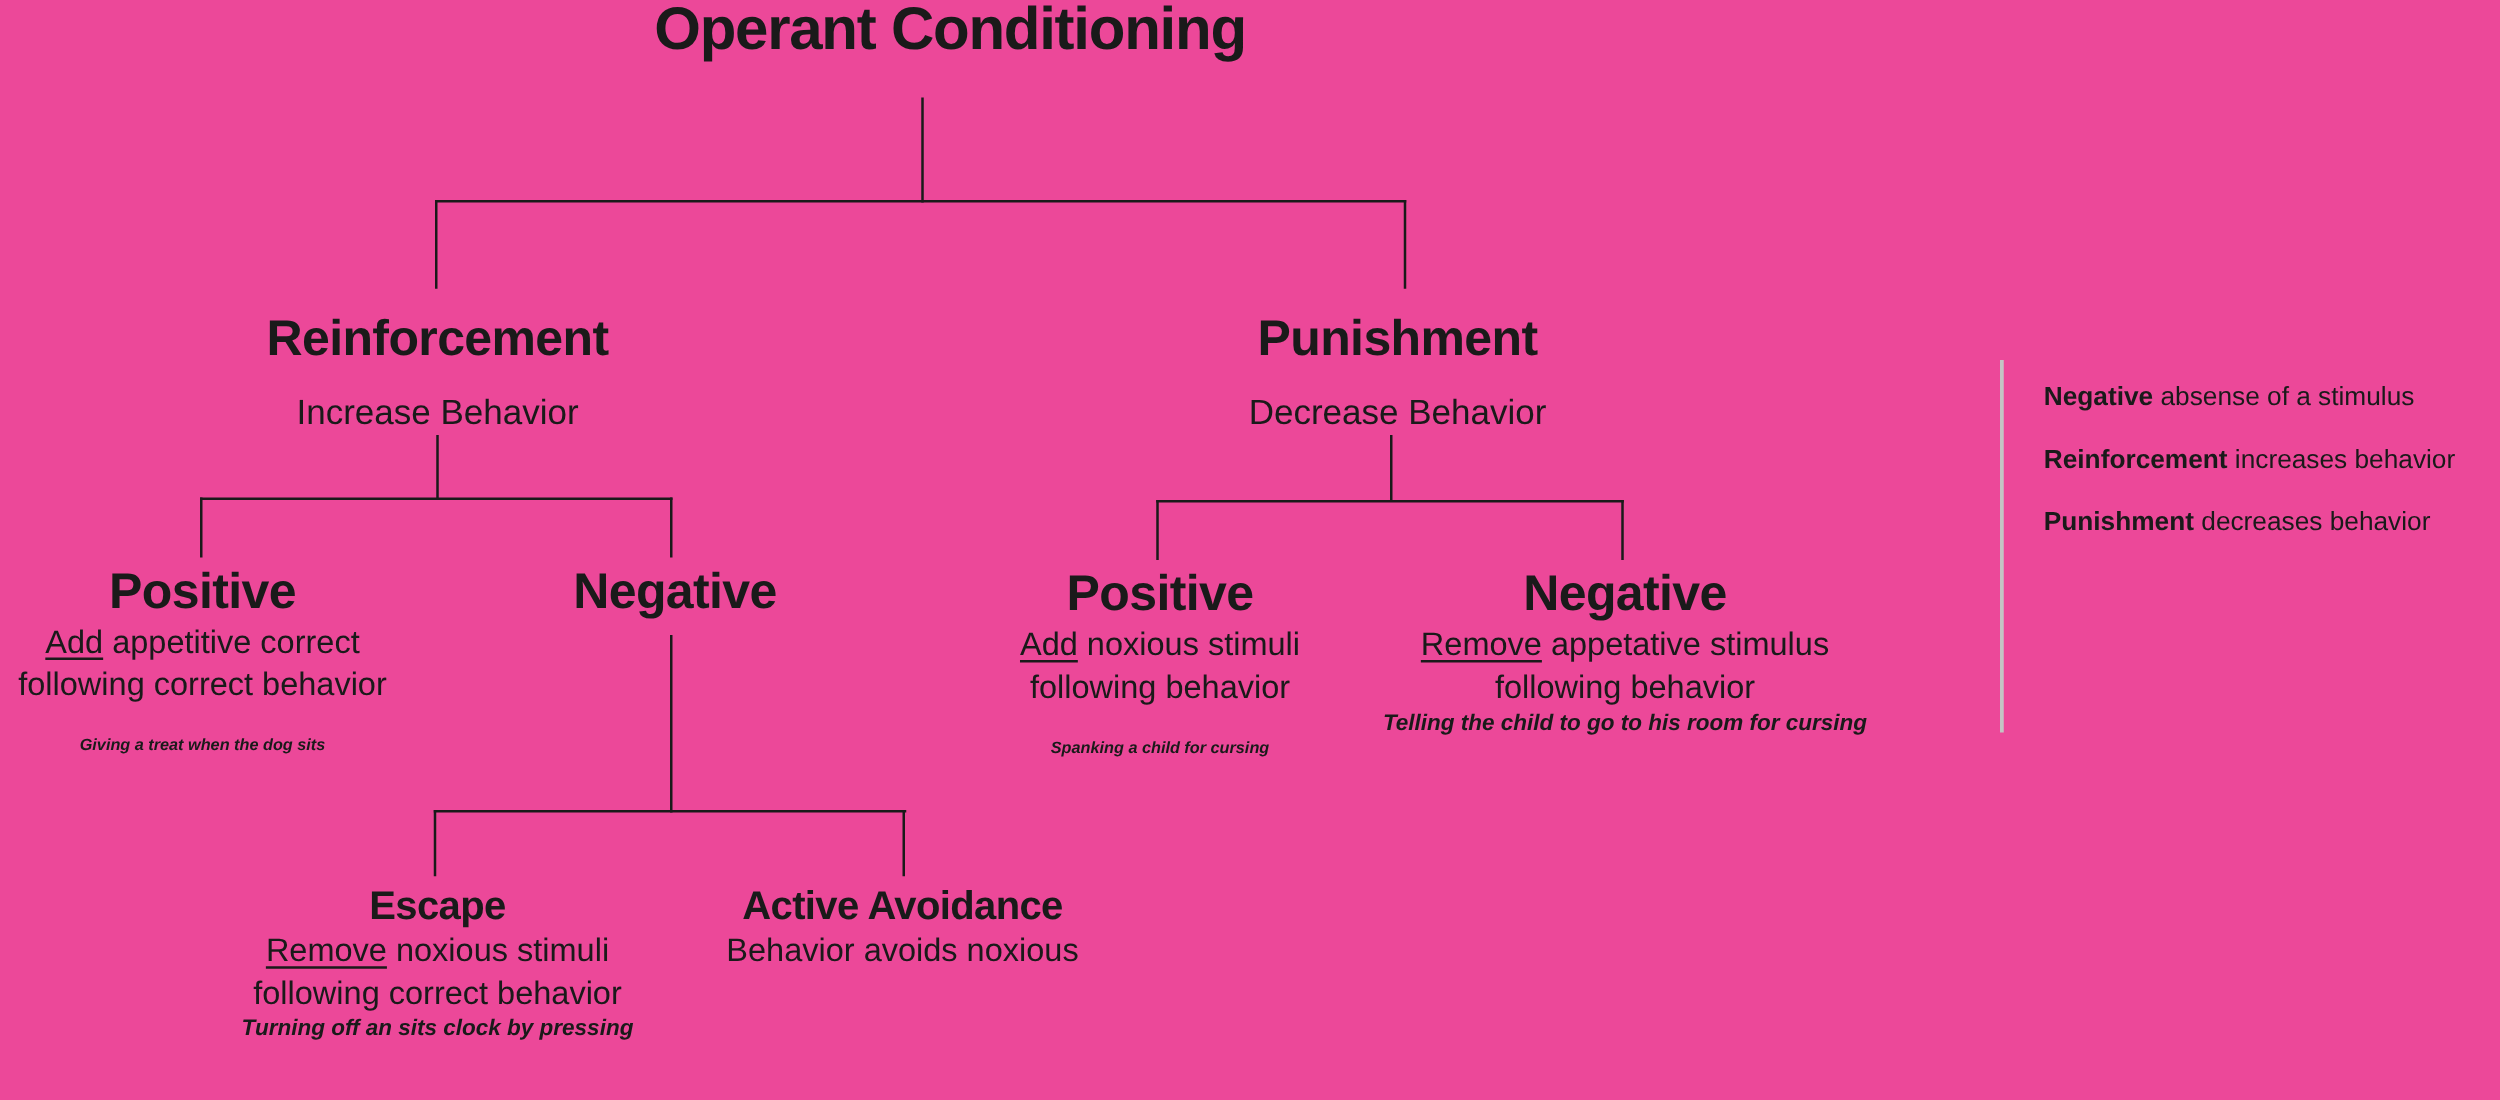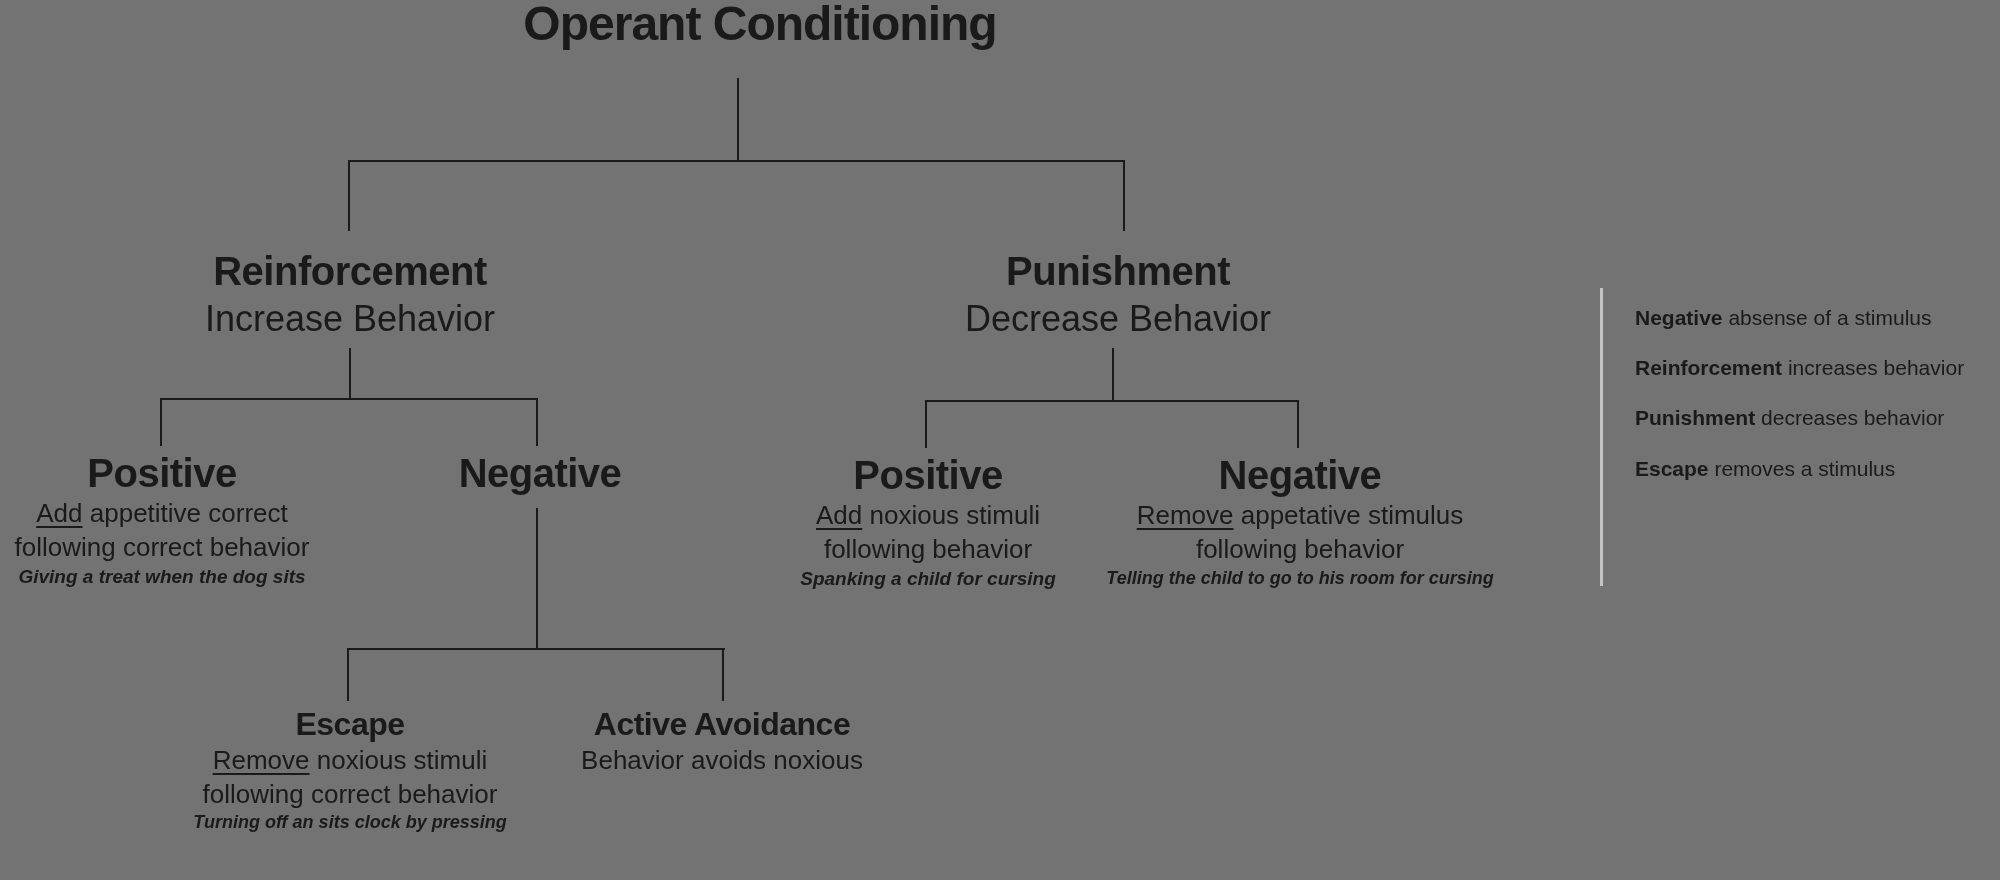--- a/index.html
+++ b/index.html
@@ -5,21 +5,21 @@
   html, body {
     margin: 0;
     padding: 0;
     overflow: hidden;
     background: #ffffff;
   }
   #stage {
     position: relative;
     width: 2000px;
     height: 880px;
-    background: #737373;
+    background: #ec4899;
     font-family: "Liberation Sans", sans-serif;
     color: #1a1a1a;
   }
   .node {
     position: absolute;
     transform: translateX(-50%);
     text-align: center;
     white-space: nowrap;
   }
   .title-main {
@@ -28,44 +28,46 @@
     letter-spacing: -1px;
     line-height: 1.15;
   }
   .h1 {
     font-size: 40px;
     font-weight: 700;
     letter-spacing: -0.5px;
     line-height: 1.15;
   }
   .sub1 {
-    font-size: 36px;
+    font-size: 28px;
     line-height: 1.4;
+    margin-top: 16px;
   }
   .h2 {
     font-size: 40px;
     font-weight: 700;
     letter-spacing: -0.5px;
     line-height: 1.15;
   }
   .h3 {
     font-size: 32px;
     font-weight: 700;
     letter-spacing: -0.5px;
     line-height: 1.15;
   }
   .body-line {
     font-size: 26px;
     line-height: 1.32;
   }
   .example {
-    font-size: 19px;
+    font-size: 13px;
     font-style: italic;
     font-weight: 600;
     line-height: 1.28;
+    margin-top: 23px;
   }
   .example-sm {
     font-size: 18px;
     font-style: italic;
     font-weight: 600;
     line-height: 1.28;
   }
   .uw {
     text-decoration: underline;
     text-decoration-thickness: 2px;
@@ -170,16 +172,15 @@
   <div class="node" style="left:722px; top:706px;">
     <div class="h3">Active Avoidance</div>
     <div class="body-line">Behavior avoids noxious</div>
   </div>
 
   <div class="legend-divider"></div>
   <div class="legend">
     <div class="legend-item"><span class="legend-term">Negative</span> <span>absense of a stimulus</span></div>
     <div class="legend-item"><span class="legend-term">Reinforcement</span> <span>increases behavior</span></div>
     <div class="legend-item"><span class="legend-term">Punishment</span> <span>decreases behavior</span></div>
-    <div class="legend-item"><span class="legend-term">Escape</span> <span>removes a stimulus</span></div>
   </div>
 
 </div>
 
 </body></html>

